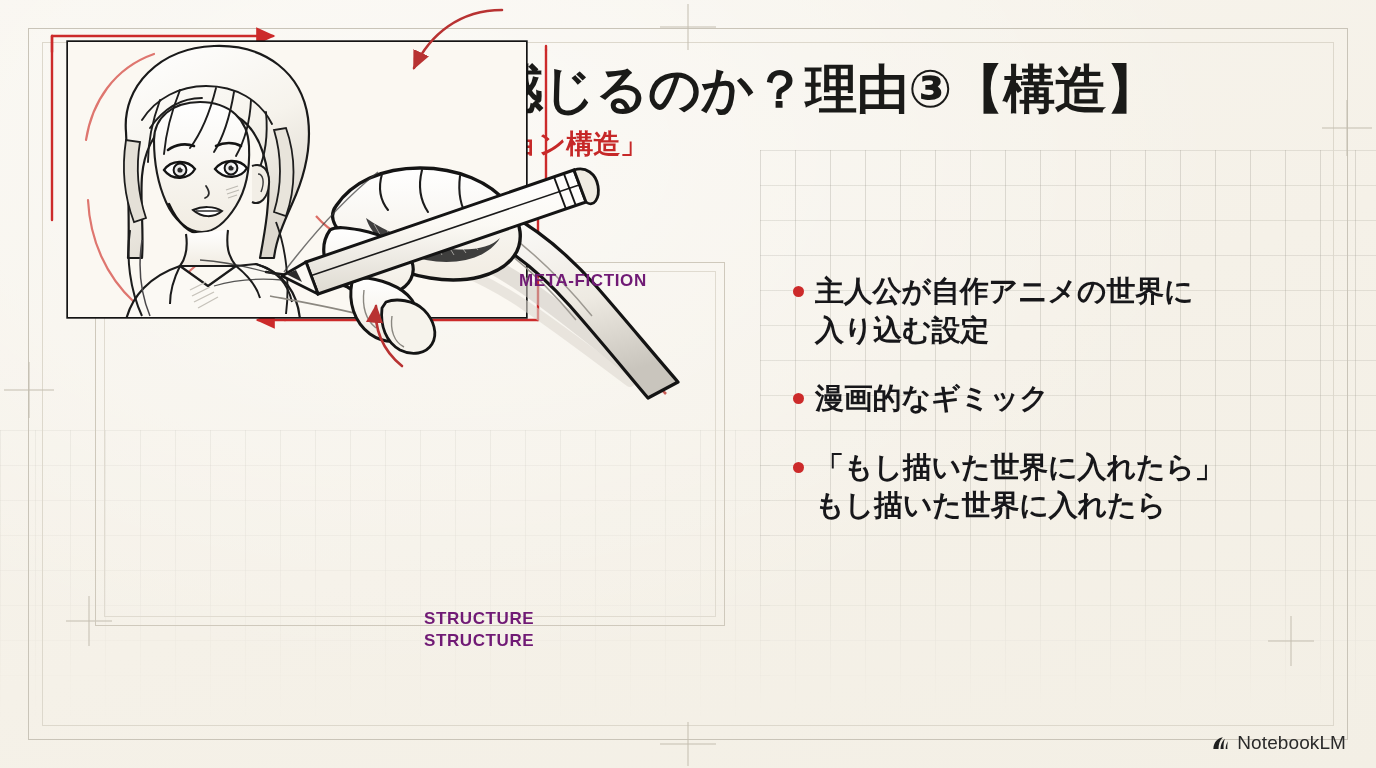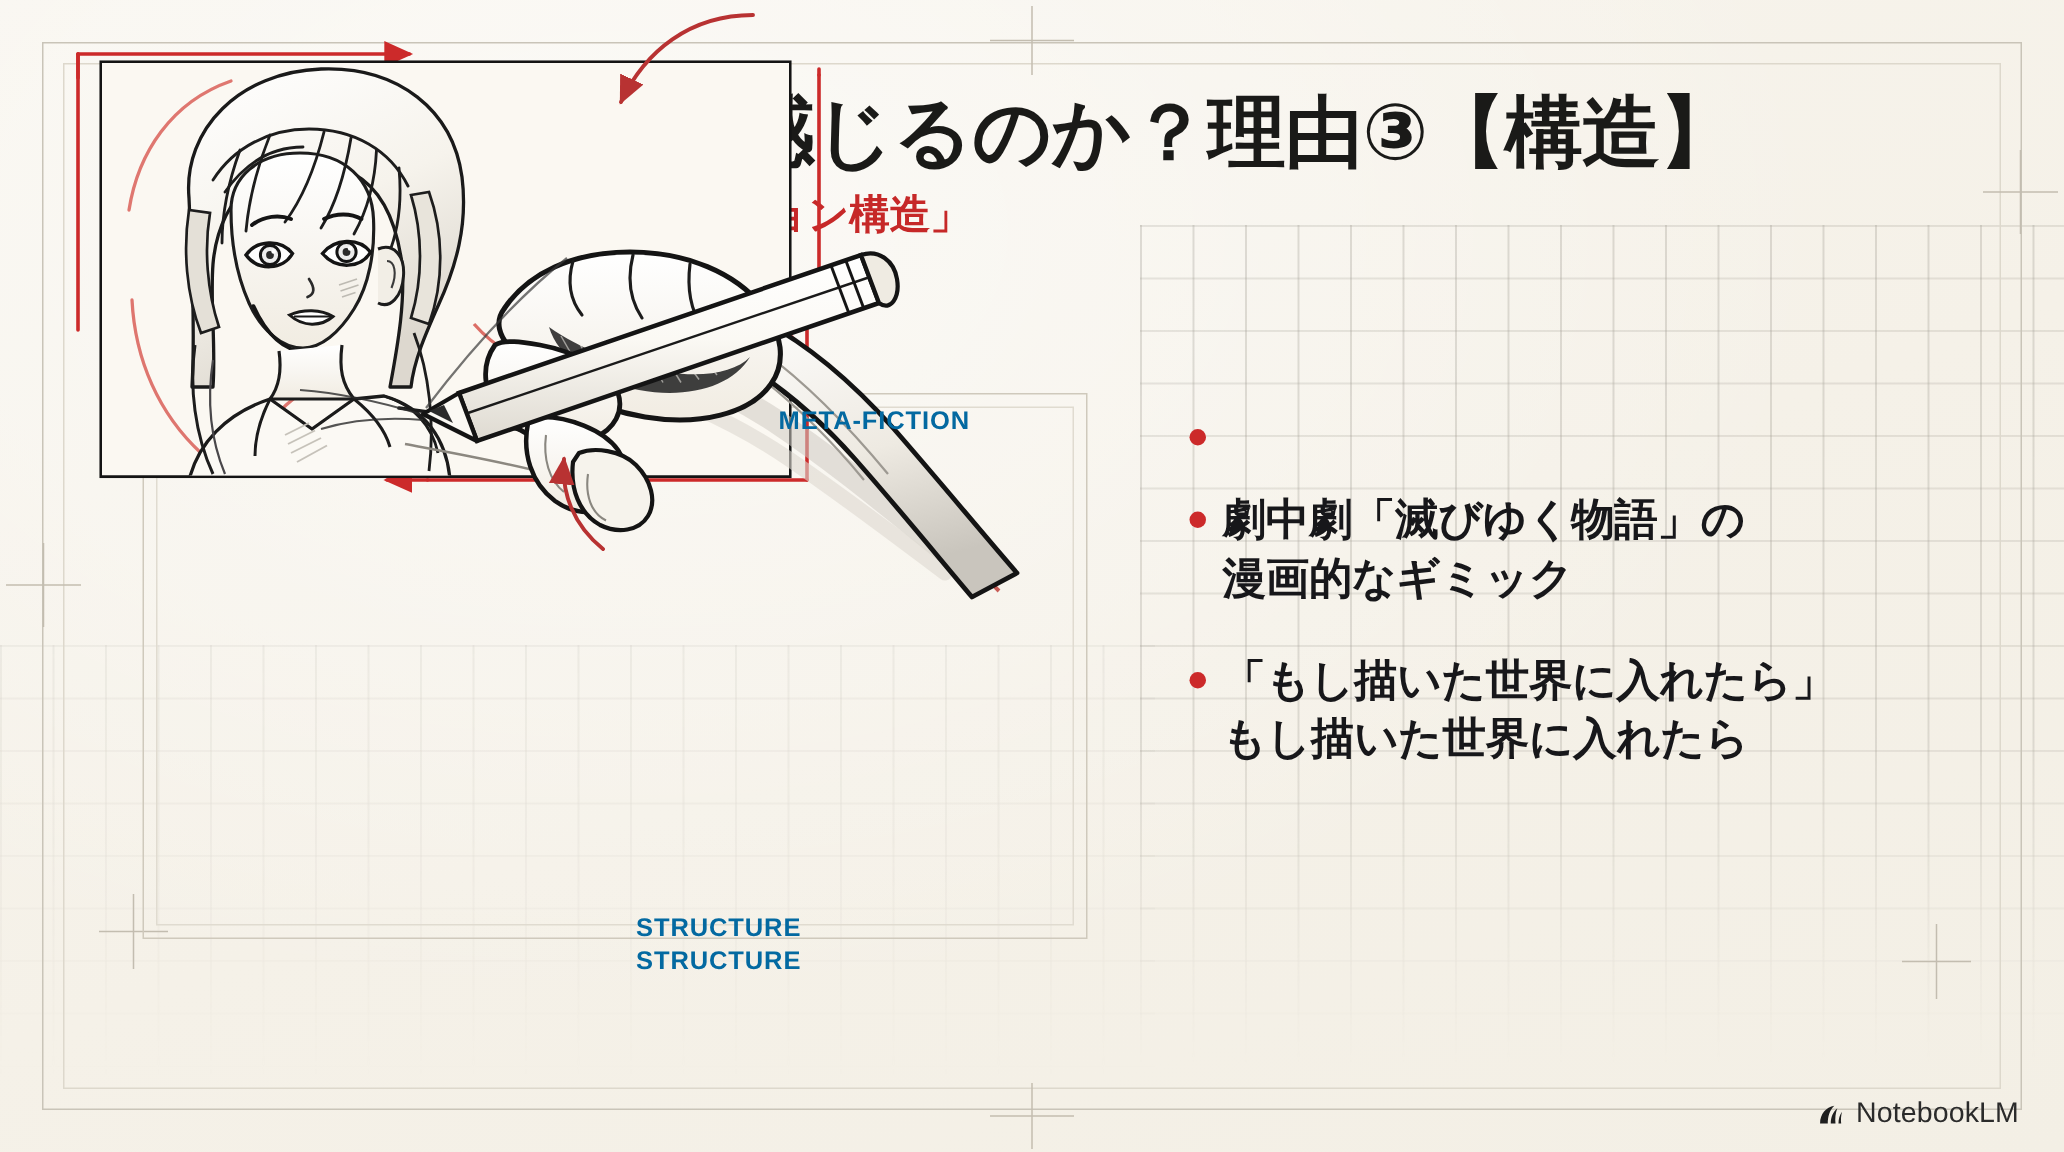--- a/index.html
+++ b/index.html
@@ -70,21 +70,21 @@
   
   .illus-panel{position:absolute;left:95px;top:262px;width:630px;height:364px;}
   .illus-panel .pnl-a{position:absolute;inset:0;border:1.5px solid #cfc9bc;}
   .illus-panel .pnl-b{position:absolute;left:9px;top:9px;right:9px;bottom:9px;border:1px solid #e0dbd0;}
 
   .art{position:absolute;left:30px;top:-10px;width:720px;height:420px;overflow:visible;}
   .art svg{display:block;overflow:visible;}
 
   
   .lbl{
-    position:absolute;font-weight:900;color:#0369a1;
+    position:absolute;font-weight:900;color:#701a75;
     font-family:"Liberation Sans","DejaVu Sans",sans-serif;
     letter-spacing:.6px;font-size:17px;line-height:1.28;white-space:nowrap;
   }
   .lbl-meta{left:519px;top:270px;}
   .lbl-rec{left:424px;top:608px;}
 
   
   .bullets{position:absolute;left:793px;top:272px;width:520px;}
   .bullet{display:flex;align-items:flex-start;margin-bottom:30px;}
   .dot{
@@ -358,25 +358,28 @@
 
   <div class="lbl lbl-meta">META-FICTION</div>
   <div class="lbl lbl-rec">
     <span>STRUCTURE</span><br>
     <span>STRUCTURE</span>
   </div>
 
   <div class="bullets">
     <div class="bullet">
       <span class="dot"></span>
+      <span class="btext">
+        <span class="ln">主人公が自作アニメの世界に</span>
+        <span class="ln">入り込む設定</span>
+      </span>
     </div>
     <div class="bullet">
       <span class="dot"></span>
       <span class="btext">
-        <span class="ln">劇中劇「滅びゆく物語」の</span>
         <span class="ln">漫画的なギミック</span>
       </span>
     </div>
     <div class="bullet">
       <span class="dot"></span>
       <span class="btext">
         <span class="ln">「もし描いた世界に入れたら」</span>
         <span class="ln">もし描いた世界に入れたら</span>
       </span>
     </div>

